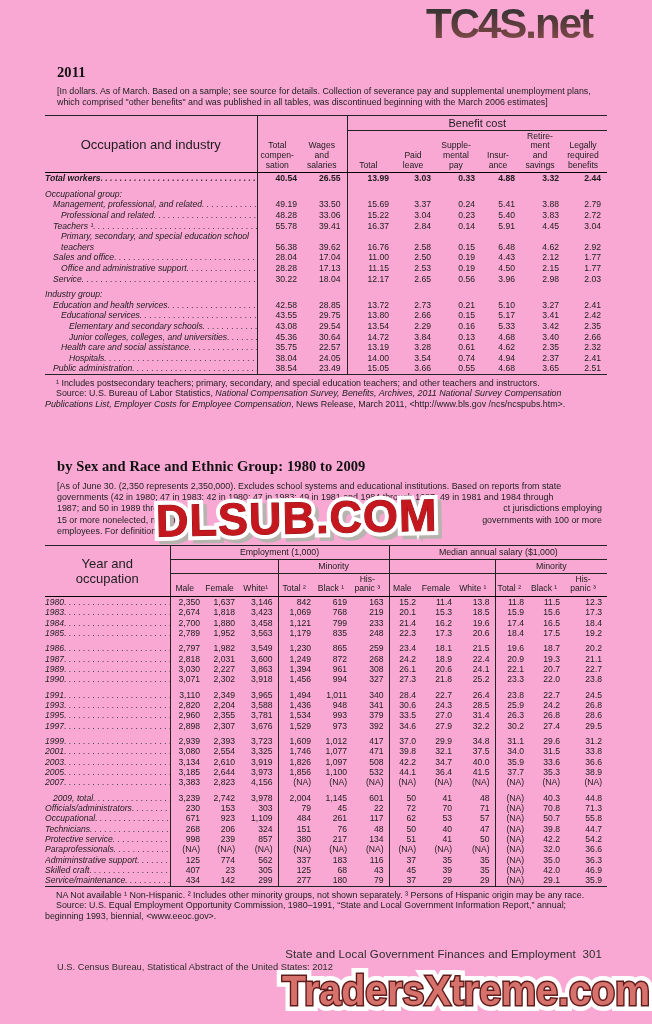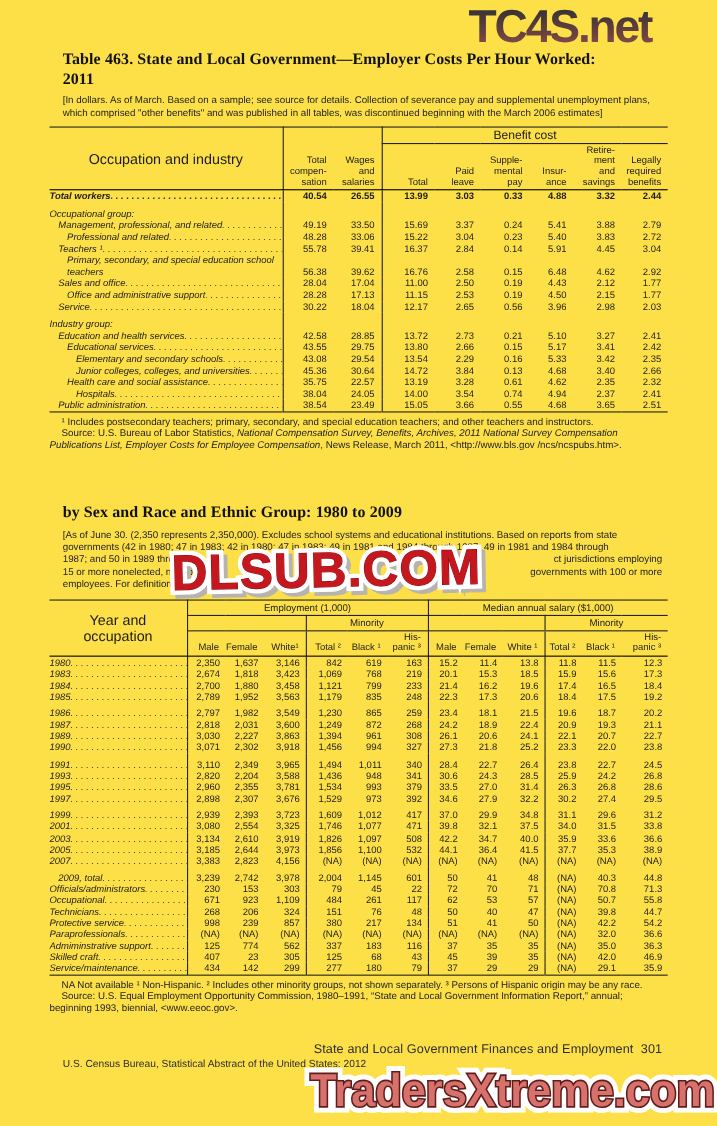--- a/index.html
+++ b/index.html
@@ -1,31 +1,31 @@
 <!DOCTYPE html>
 <html><head>
 <meta charset="utf-8">
 <style>
   html,body{margin:0;padding:0;background:#888;}
-  .page{width:652px;height:1024px;position:relative;background:#fde047;overflow:hidden;
+  .page{width:652px;height:1024px;position:relative;background:#f9a8d4;overflow:hidden;
         font-family:"Liberation Sans",sans-serif;color:#1c1c1c;box-sizing:border-box;}
   .content{padding:46px 45px 0 45px;}
 
   
   .t-title{font-family:"Liberation Serif",serif;font-weight:700;font-size:14.5px;line-height:17.5px;
            margin:0 0 5px 12px;color:#111;letter-spacing:.1px;}
   
   .note{font-size:8.9px;line-height:10.9px;margin:0 0 7px 12px;width:536px;color:#222;}
 
   
   table{border-collapse:collapse;table-layout:fixed;width:562px;font-size:8.6px;}
   th,td{padding:0;font-weight:400;}
   thead th{border-top:1px solid #222;}
   th.stub{text-align:center;vertical-align:middle;font-size:13px;border-right:1px solid #222;border-bottom:1.4px solid #000;}
-  th.col{text-align:right;vertical-align:bottom;white-space:pre-line;padding:1px 6px 2px 0;line-height:9.6px;
+  th.col{text-align:center;vertical-align:bottom;white-space:pre-line;padding:1px 6px 2px 0;line-height:9.6px;
          font-size:8.6px;border-bottom:1.4px solid #000;}
   th.bc{text-align:center;border-bottom:.8px solid #222;padding:1px 0;font-size:11px;}
   th.grp{text-align:center;border-bottom:.8px solid #222;padding:1px 0 2px;font-size:8.8px;}
   th.min{text-align:center;border-bottom:.8px solid #222;padding:1px 12px 2px;font-size:8.8px;}
   th.blank{border-bottom:none;}
   .vr{border-right:1px solid #222;}
   tbody td{line-height:10.6px;vertical-align:bottom;}
   td.num{text-align:right;padding-right:6px;white-space:nowrap;}
   td.lbl-cell{overflow:hidden;}
   .lblflex{display:flex;align-items:flex-end;overflow:hidden;font-style:italic;}
@@ -69,21 +69,21 @@
         <stop offset="0.15" stop-color="#343232"></stop>
         <stop offset="0.7" stop-color="#6e4342"></stop>
         <stop offset="1" stop-color="#96564f"></stop>
       </linearGradient>
     </defs>
     <text x="2" y="42" font-family="Liberation Sans, sans-serif" font-size="42" font-weight="bold" letter-spacing="-2" fill="url(#g1)">TC4S.net</text>
   </svg>
 
   <div class="content">
 
-    <h1 class="t-title"><span>Table 463. State and Local Government—Employer Costs Per Hour Worked:</span><br><span>2011</span></h1>
+    <h1 class="t-title"><br><span>2011</span></h1>
     <p class="note">[In dollars. As of March. Based on a sample; see source for details. Collection of severance pay and supplemental unemployment plans, which comprised "other benefits" and was published in all tables, was discontinued beginning with the March 2006 estimates]</p>
 
     <table class="t463">
       <colgroup>
         <col style="width:212px">
           <col style="width:46px">
           <col style="width:44px">
           <col style="width:48px">
         <col style="width:42px">
           <col style="width:44px">

